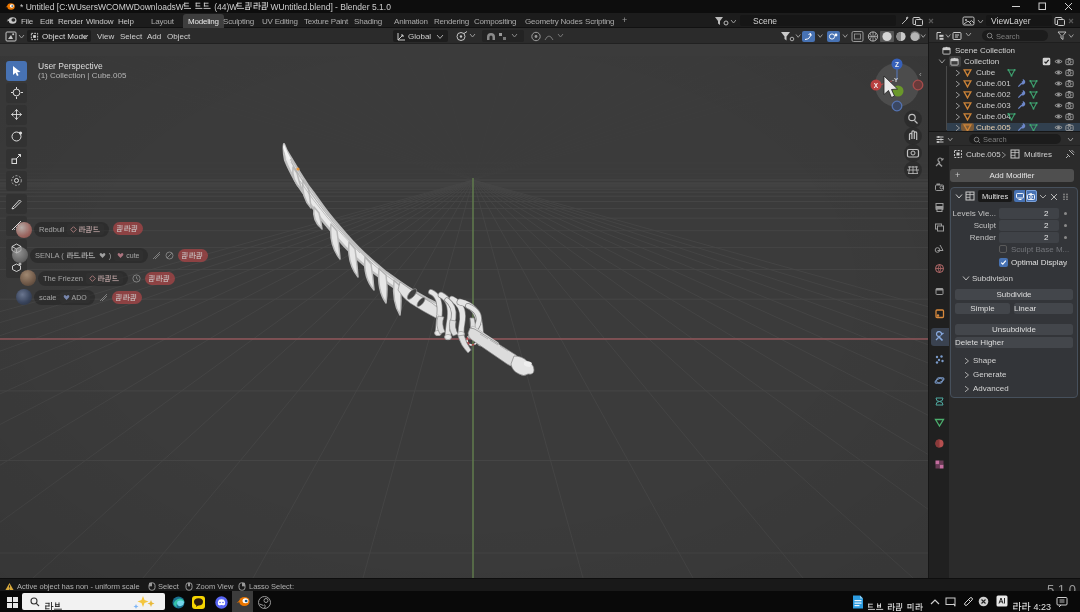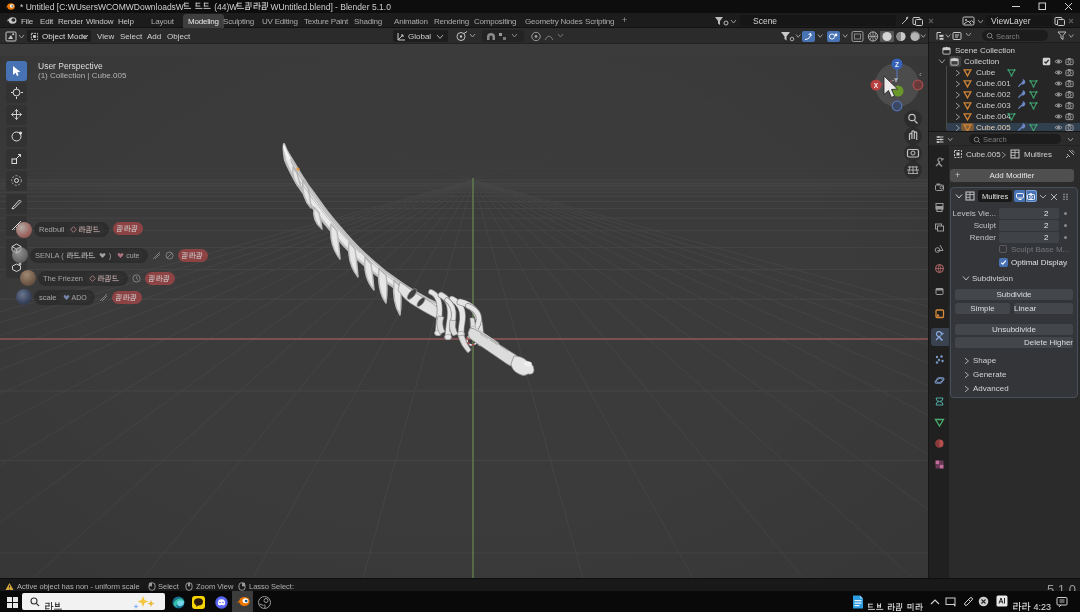--- a/index.html
+++ b/index.html
@@ -1022,21 +1022,21 @@
       <span class="abs t" style="left:43px;top:142px;font-size:8px;color:#d5d5d5">Subdivision</span>
       <div class="abs" style="left:26px;top:157px;width:118px;height:11px;background:#43464b;border-radius:2.5px"></div>
       <span class="abs t" style="left:26px;top:158px;font-size:8px;color:#dedede;width:118px;text-align:center">Subdivide</span>
       <div class="abs" style="left:26px;top:171px;width:55px;height:11px;background:#43464b;border-radius:2.5px"></div>
       <span class="abs t" style="left:26px;top:172px;font-size:8px;color:#dedede;width:55px;text-align:center">Simple</span>
       <div class="abs" style="left:85px;top:171px;width:59px;height:11px;background:#43464b;border-radius:2.5px"></div>
       <span class="abs t" style="left:85px;top:172px;font-size:8px;color:#dedede;width:59px;text-align:left">Linear</span>
       <div class="abs" style="left:26px;top:192px;width:118px;height:11px;background:#43464b;border-radius:2.5px"></div>
       <span class="abs t" style="left:26px;top:193px;font-size:8px;color:#dedede;width:118px;text-align:center">Unsubdivide</span>
       <div class="abs" style="left:26px;top:205px;width:118px;height:11px;background:#43464b;border-radius:2.5px"></div>
-      <span class="abs t" style="left:26px;top:206px;font-size:8px;color:#dedede;width:118px;text-align:right">Delete Higher</span>
+      <span class="abs t" style="left:26px;top:206px;font-size:8px;color:#dedede;width:118px;text-align:left">Delete Higher</span>
       <svg class="abs" style="left:34px;top:225px" width="7" height="8" viewBox="0 0 7 8">
         <path d="M2 1.2 L5.5 4 L2 6.8" stroke="#aaa" fill="none"></path>
       </svg>
       <span class="abs t" style="left:44px;top:224px;font-size:8px;color:#d5d5d5">Shape</span>
       <svg class="abs" style="left:34px;top:239px" width="7" height="8" viewBox="0 0 7 8">
         <path d="M2 1.2 L5.5 4 L2 6.8" stroke="#aaa" fill="none"></path>
       </svg>
       <span class="abs t" style="left:44px;top:238px;font-size:8px;color:#d5d5d5">Generate</span>
       <svg class="abs" style="left:34px;top:253px" width="7" height="8" viewBox="0 0 7 8">
         <path d="M2 1.2 L5.5 4 L2 6.8" stroke="#aaa" fill="none"></path>

